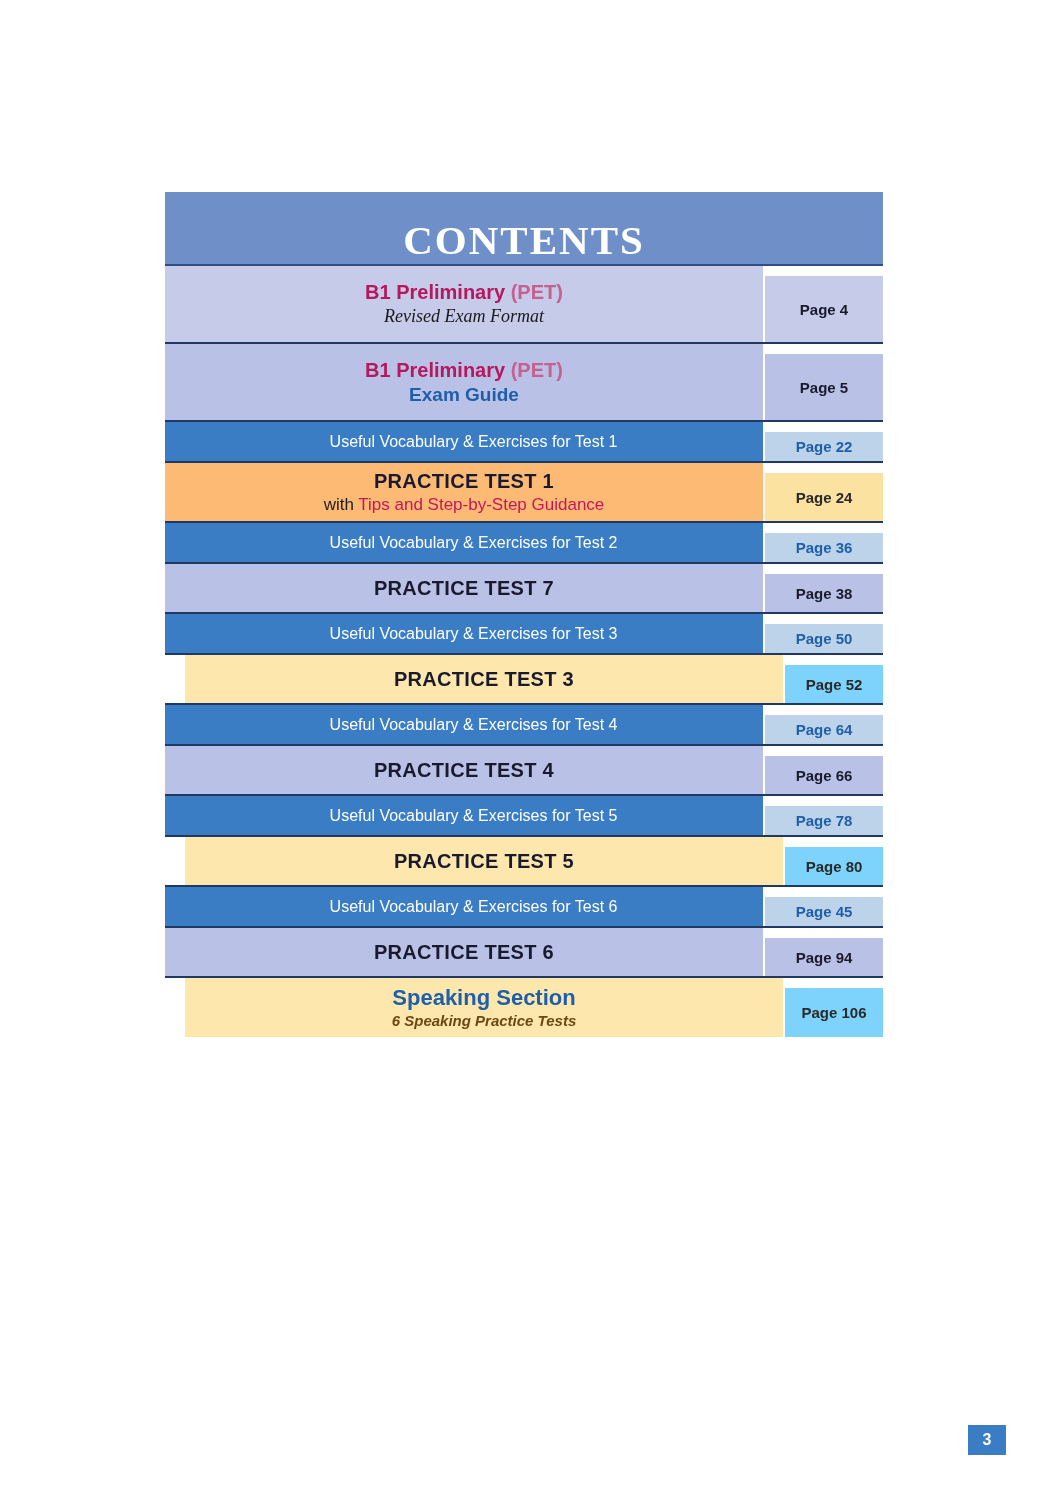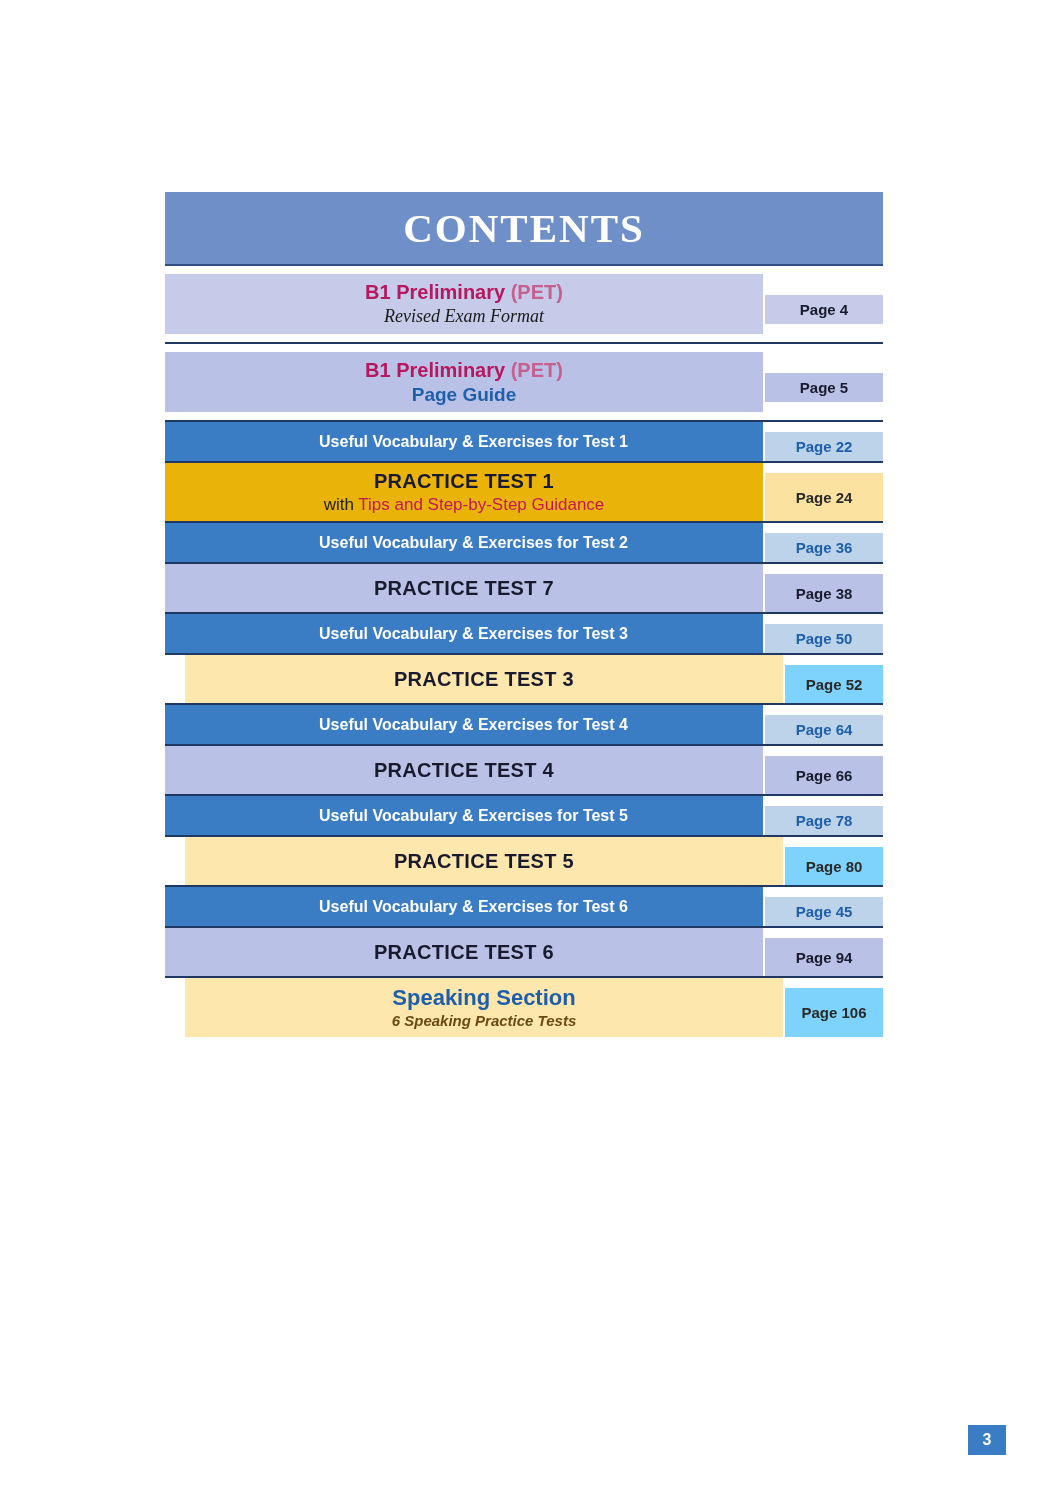--- a/index.html
+++ b/index.html
@@ -26,21 +26,21 @@
     left: 165px;
     top: 192px;
     width: 718px;
   }
 
   
   .toc-header {
     background: #6f8fc8;
     height: 72px;
     display: flex;
-    align-items: center;
+    align-items: flex-end;
     justify-content: center;
     border-bottom: 2px solid #2f4e86;
   }
   .toc-header-title {
     font-family: "Liberation Serif", serif;
     font-weight: bold;
     font-size: 41px;
     letter-spacing: 2px;
     color: #ffffff;
   }
@@ -80,21 +80,21 @@
   
   .theme-lav .cell-title { background: #c5cbe8; }
   .theme-lav .cell-page  { background: #c5cbe8; }
   
   .theme-lav2 .cell-title { background: #b9c2e6; }
   .theme-lav2 .cell-page  { background: #b9c2e6; }
   
   .theme-blue .cell-title { background: #3a7dc4; }
   .theme-blue .cell-page  { background: #bcd3ea; }
   
-  .theme-cream .cell-title { background: #eab308; }
+  .theme-cream .cell-title { background: #fdba74; }
   .theme-cream .cell-page  { background: #fbe2a0; }
   .theme-yellow .cell-title { background: #fde7ad; margin-left: 20px; }
   .theme-yellow .cell-page  { background: #7dd3fc; }
 
   
   .l1 { line-height: 1.25; }
   .l2 { line-height: 1.25; }
 
   .t-brand {
     font-size: 20px;
@@ -108,21 +108,21 @@
     font-size: 18px;
     color: #1a1a1a;
   }
   .t-exam-guide {
     font-size: 19px;
     font-weight: bold;
     color: #1f5faa;
   }
   .t-vocab {
     font-size: 16px;
-    font-weight: bold;
+    font-weight: normal;
     color: #ffffff;
     padding-left: 19px;
   }
   .t-practice {
     font-size: 20px;
     font-weight: bold;
     color: #1a1a2e;
     letter-spacing: 0.3px;
   }
   .t-practice-sub {
@@ -152,21 +152,21 @@
     font-weight: bold;
     color: #1f5faa;
   }
   .p-cream {
     font-size: 15px;
     font-weight: bold;
     color: #2a2a2a;
   }
 
   
-  .h-tall { min-height: 76px; align-items: center; }
+  .h-tall { min-height: 76px; }
   .h-mid  { min-height: 48px; }
   .h-band { min-height: 36px; }
 
   
   .page-badge {
     position: absolute;
     right: 55px;
     bottom: 45px;
     width: 38px;
     height: 30px;
@@ -196,21 +196,21 @@
         <div class="l2 t-italic-sub">Revised Exam Format</div>
       </div>
       <div class="cell-page">
         <span class="p-dark">Page 4</span>
       </div>
     </div>
 
     <div class="row theme-lav2 h-tall">
       <div class="cell-title">
         <div class="l1 t-brand"><span>B1 Preliminary</span><span class="light"> (PET)</span></div>
-        <div class="l2 t-exam-guide">Page Guide</div>
+        <div class="l2 t-exam-guide">Exam Guide</div>
       </div>
       <div class="cell-page">
         <span class="p-dark">Page 5</span>
       </div>
     </div>
 
     <div class="row theme-blue h-band">
       <div class="cell-title">
         <div class="t-vocab">Useful Vocabulary &amp; Exercises for Test 1</div>
       </div>

